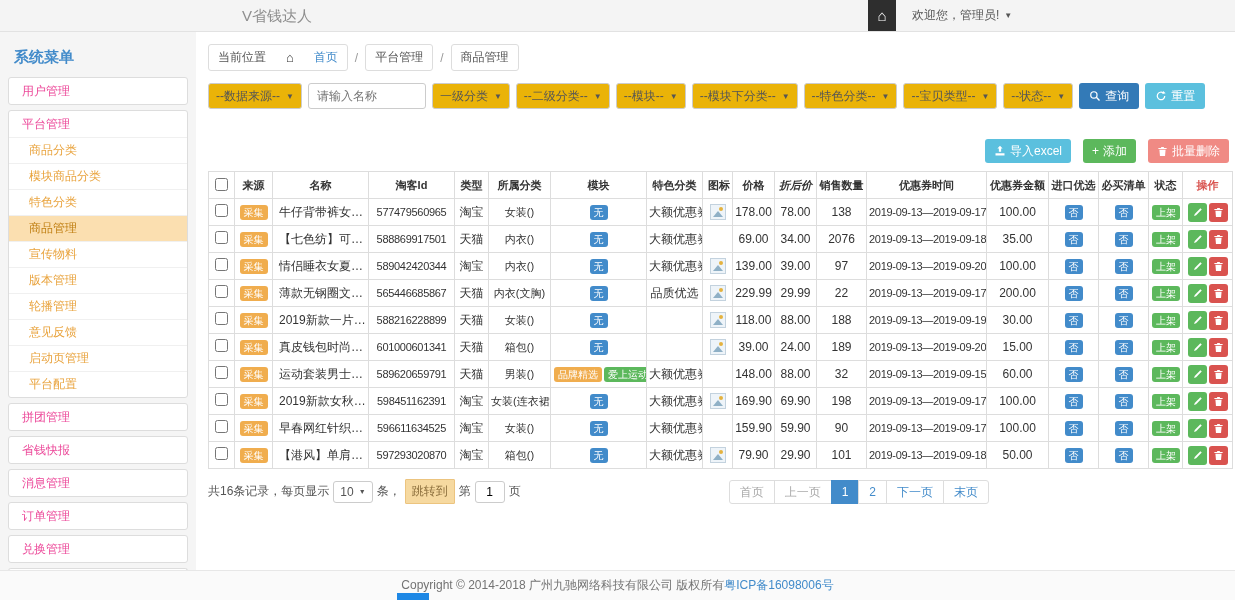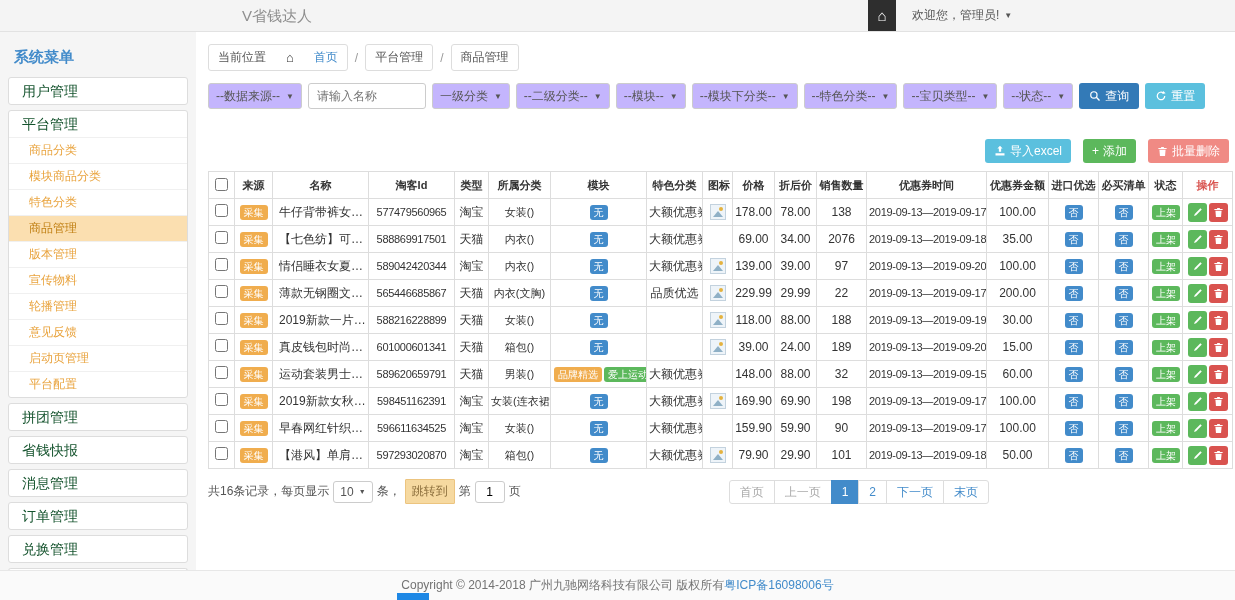--- a/index.html
+++ b/index.html
@@ -12,37 +12,37 @@
   .topbar-right{position:absolute;left:868px;top:0;height:31px;display:flex;align-items:stretch}
   .home-btn{width:28px;background:#2e2e2e;color:#fff;display:flex;align-items:center;justify-content:center;font-size:15px;cursor:pointer}
   .welcome{display:flex;align-items:center;gap:5px;padding:0 16px;color:#555;cursor:pointer;background:#f4f4f4}
   .caret-sm{font-size:8px;color:#555}
 
   
   .layout{display:flex;height:538px}
   .sidebar{width:196px;background:#f5f5f5;padding:4px 8px 0 8px;overflow:hidden;flex:none}
   .menu-title{color:#428bca;font-size:15px;font-weight:bold;padding:12px 6px 10px}
   .panel-box{background:#fff;border:1px solid #ddd;border-radius:3px;margin-bottom:5px;overflow:hidden}
-  .menu-parent{padding:6px 13px;font-size:14px;color:#14532d;cursor:pointer;line-height:14px}
+  .menu-parent{padding:6px 13px;font-size:12px;color:#ec4899;cursor:pointer;line-height:14px}
   .submenu-item{padding:6px 20px;font-size:12px;color:#e9a33d;border-top:1px solid #f0f0f0;cursor:pointer;line-height:13px}
   .submenu-item.active{background:#fbdfb0;color:#c07f12}
   .panel-box.cutoff{height:9px;border-bottom:none;border-radius:3px 3px 0 0}
 
   .main{flex:1;padding:12px 6px 0 12px;overflow:hidden}
 
   
   .breadcrumb{display:flex;align-items:center;gap:7px;margin-bottom:12px}
   .crumb{display:inline-flex;align-items:center;gap:20px;border:1px solid #ddd;border-radius:3px;padding:4px 9px;background:#fff;color:#555}
   .crumb .home-mini{color:#333;font-size:13px}
   .crumb .link{color:#428bca;cursor:pointer}
   .crumb-sep{color:#999}
 
   
   .filters{display:flex;gap:6px;align-items:center;margin-bottom:30px;flex-wrap:nowrap}
-  .sel{height:26px;border:1px solid #ccc;border-radius:3px;background:#c4b5fd;display:inline-flex;align-items:center;padding:0 7px;color:#555;cursor:pointer;white-space:nowrap}
+  .sel{height:26px;border:1px solid #ccc;border-radius:3px;background:#eab308;display:inline-flex;align-items:center;padding:0 7px;color:#555;cursor:pointer;white-space:nowrap}
   .sel .sel-caret{font-size:8px;color:#555;margin-left:6px}
   .txt-input{height:26px;border:1px solid #ccc;border-radius:3px;padding:0 8px;width:118px;font-size:12px;color:#333;font-family:inherit}
   .btn{height:26px;border:none;border-radius:3px;color:#fff;padding:0 10px;display:inline-flex;align-items:center;gap:4px;cursor:pointer;font-size:12px;font-family:inherit;white-space:nowrap}
   .btn-primary{background:#337ab7}
   .btn-info{background:#5bc0de}
   .btn-success{background:#5cb85c}
   .btn-danger-soft{background:#f08a84}
 
   
   .toolbar{display:flex;justify-content:flex-end;gap:12px;margin-bottom:8px}
@@ -109,22 +109,22 @@
     <nav>
         <div class="panel-box">
           <div class="menu-parent">用户管理</div>
         </div>
         <div class="panel-box">
           <div class="menu-parent">平台管理</div>
           <div class="submenu-item">商品分类</div>
           <div class="submenu-item">模块商品分类</div>
           <div class="submenu-item">特色分类</div>
           <div class="submenu-item active">商品管理</div>
+          <div class="submenu-item">宣传物料</div>
           <div class="submenu-item">版本管理</div>
-          <div class="submenu-item">宣传物料</div>
           <div class="submenu-item">轮播管理</div>
           <div class="submenu-item">意见反馈</div>
           <div class="submenu-item">启动页管理</div>
           <div class="submenu-item">平台配置</div>
         </div>
         <div class="panel-box">
           <div class="menu-parent">拼团管理</div>
         </div>
         <div class="panel-box">
           <div class="menu-parent">省钱快报</div>
@@ -234,21 +234,21 @@
           </th>
         <th style="width: 38px;">来源</th>
             <th style="width: 96px;">名称</th>
             <th style="width: 86px;">淘客Id</th>
             <th style="width: 34px;">类型</th>
             <th style="width: 62px;">所属分类</th>
             <th style="width: 96px;">模块</th>
             <th style="width: 56px;">特色分类</th>
             <th style="width: 30px; text-align: right;">图标</th>
             <th style="width: 42px;">价格</th>
-            <th style="width: 42px;">折后价</th>
+            <th style="width: 42px; font-style: italic;">折后价</th>
             <th style="width: 50px;">销售数量</th>
             <th style="width: 120px;">优惠券时间</th>
             <th style="width: 62px;">优惠券金额</th>
             <th style="width: 50px;">进口优选</th>
             <th style="width: 50px;">必买清单</th>
             <th style="width: 34px;">状态</th>
             <th class="op" style="width: 50px;">操作</th>
           </tr>
       </thead>
       <tbody>

